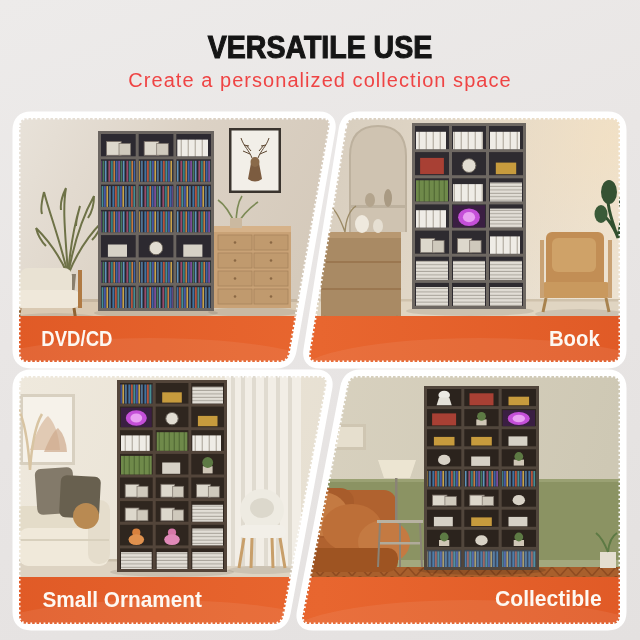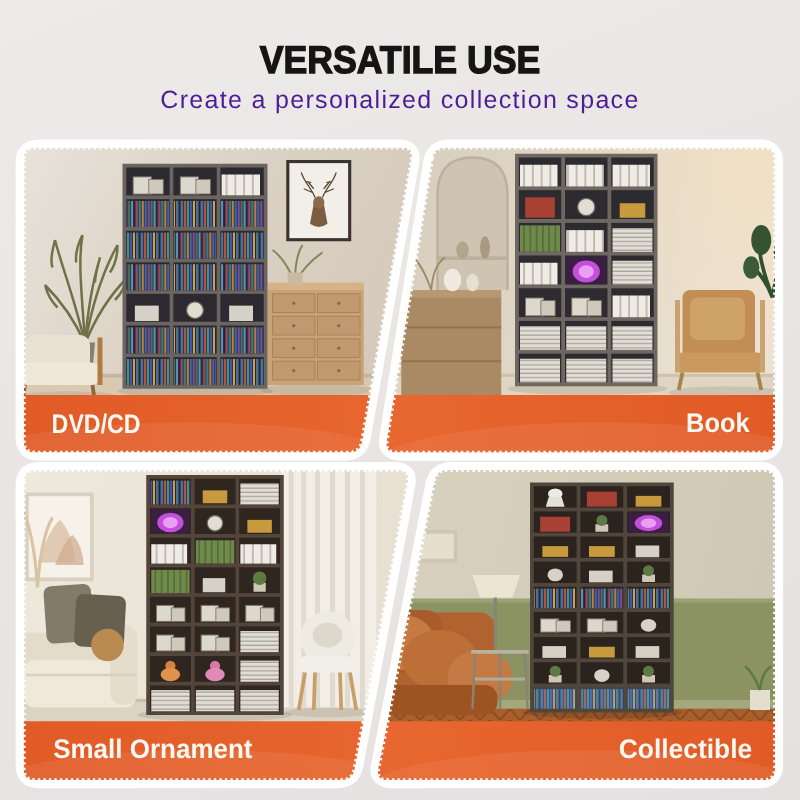--- a/index.html
+++ b/index.html
@@ -1,17 +1,17 @@
 <!DOCTYPE html>
 <html><head><meta charset="utf-8">
 <style>
 html,body{margin:0;padding:0;width:640px;height:640px;overflow:hidden;}
 body{background:linear-gradient(160deg,#edebea 0%,#e9e6e5 40%,#e4e1e0 100%);font-family:"Liberation Sans",sans-serif;position:relative;}
 .title{position:absolute;top:32px;left:0;width:640px;line-height:31px;text-align:center;font-size:31px;font-weight:bold;color:#151515;-webkit-text-stroke:1.1px #151515;transform:scaleX(0.92);}
-.sub{position:absolute;top:70px;left:0;width:640px;line-height:20px;text-align:center;font-size:20px;letter-spacing:1.05px;color:#4c1d95;}
+.sub{position:absolute;top:70px;left:0;width:640px;line-height:20px;text-align:center;font-size:20px;letter-spacing:1.05px;color:#ef4444;}
 .art{position:absolute;top:0;left:0;}
 </style></head>
 <body>
 <div class="title">VERSATILE USE</div>
 <div class="sub">Create a personalized collection space</div>
 <div class="art"><svg width="640" height="640" viewBox="0 0 640 640">
 
 <defs>
 <clipPath id="ct1">
           <path d="M19.0,127.0Q19.0,118.0 28.0,118.0L322.0,118.0Q331.0,118.0 329.4,126.9L289.6,353.1Q288.0,362.0 279.0,362.0L28.0,362.0Q19.0,362.0 19.0,353.0Z"></path>

